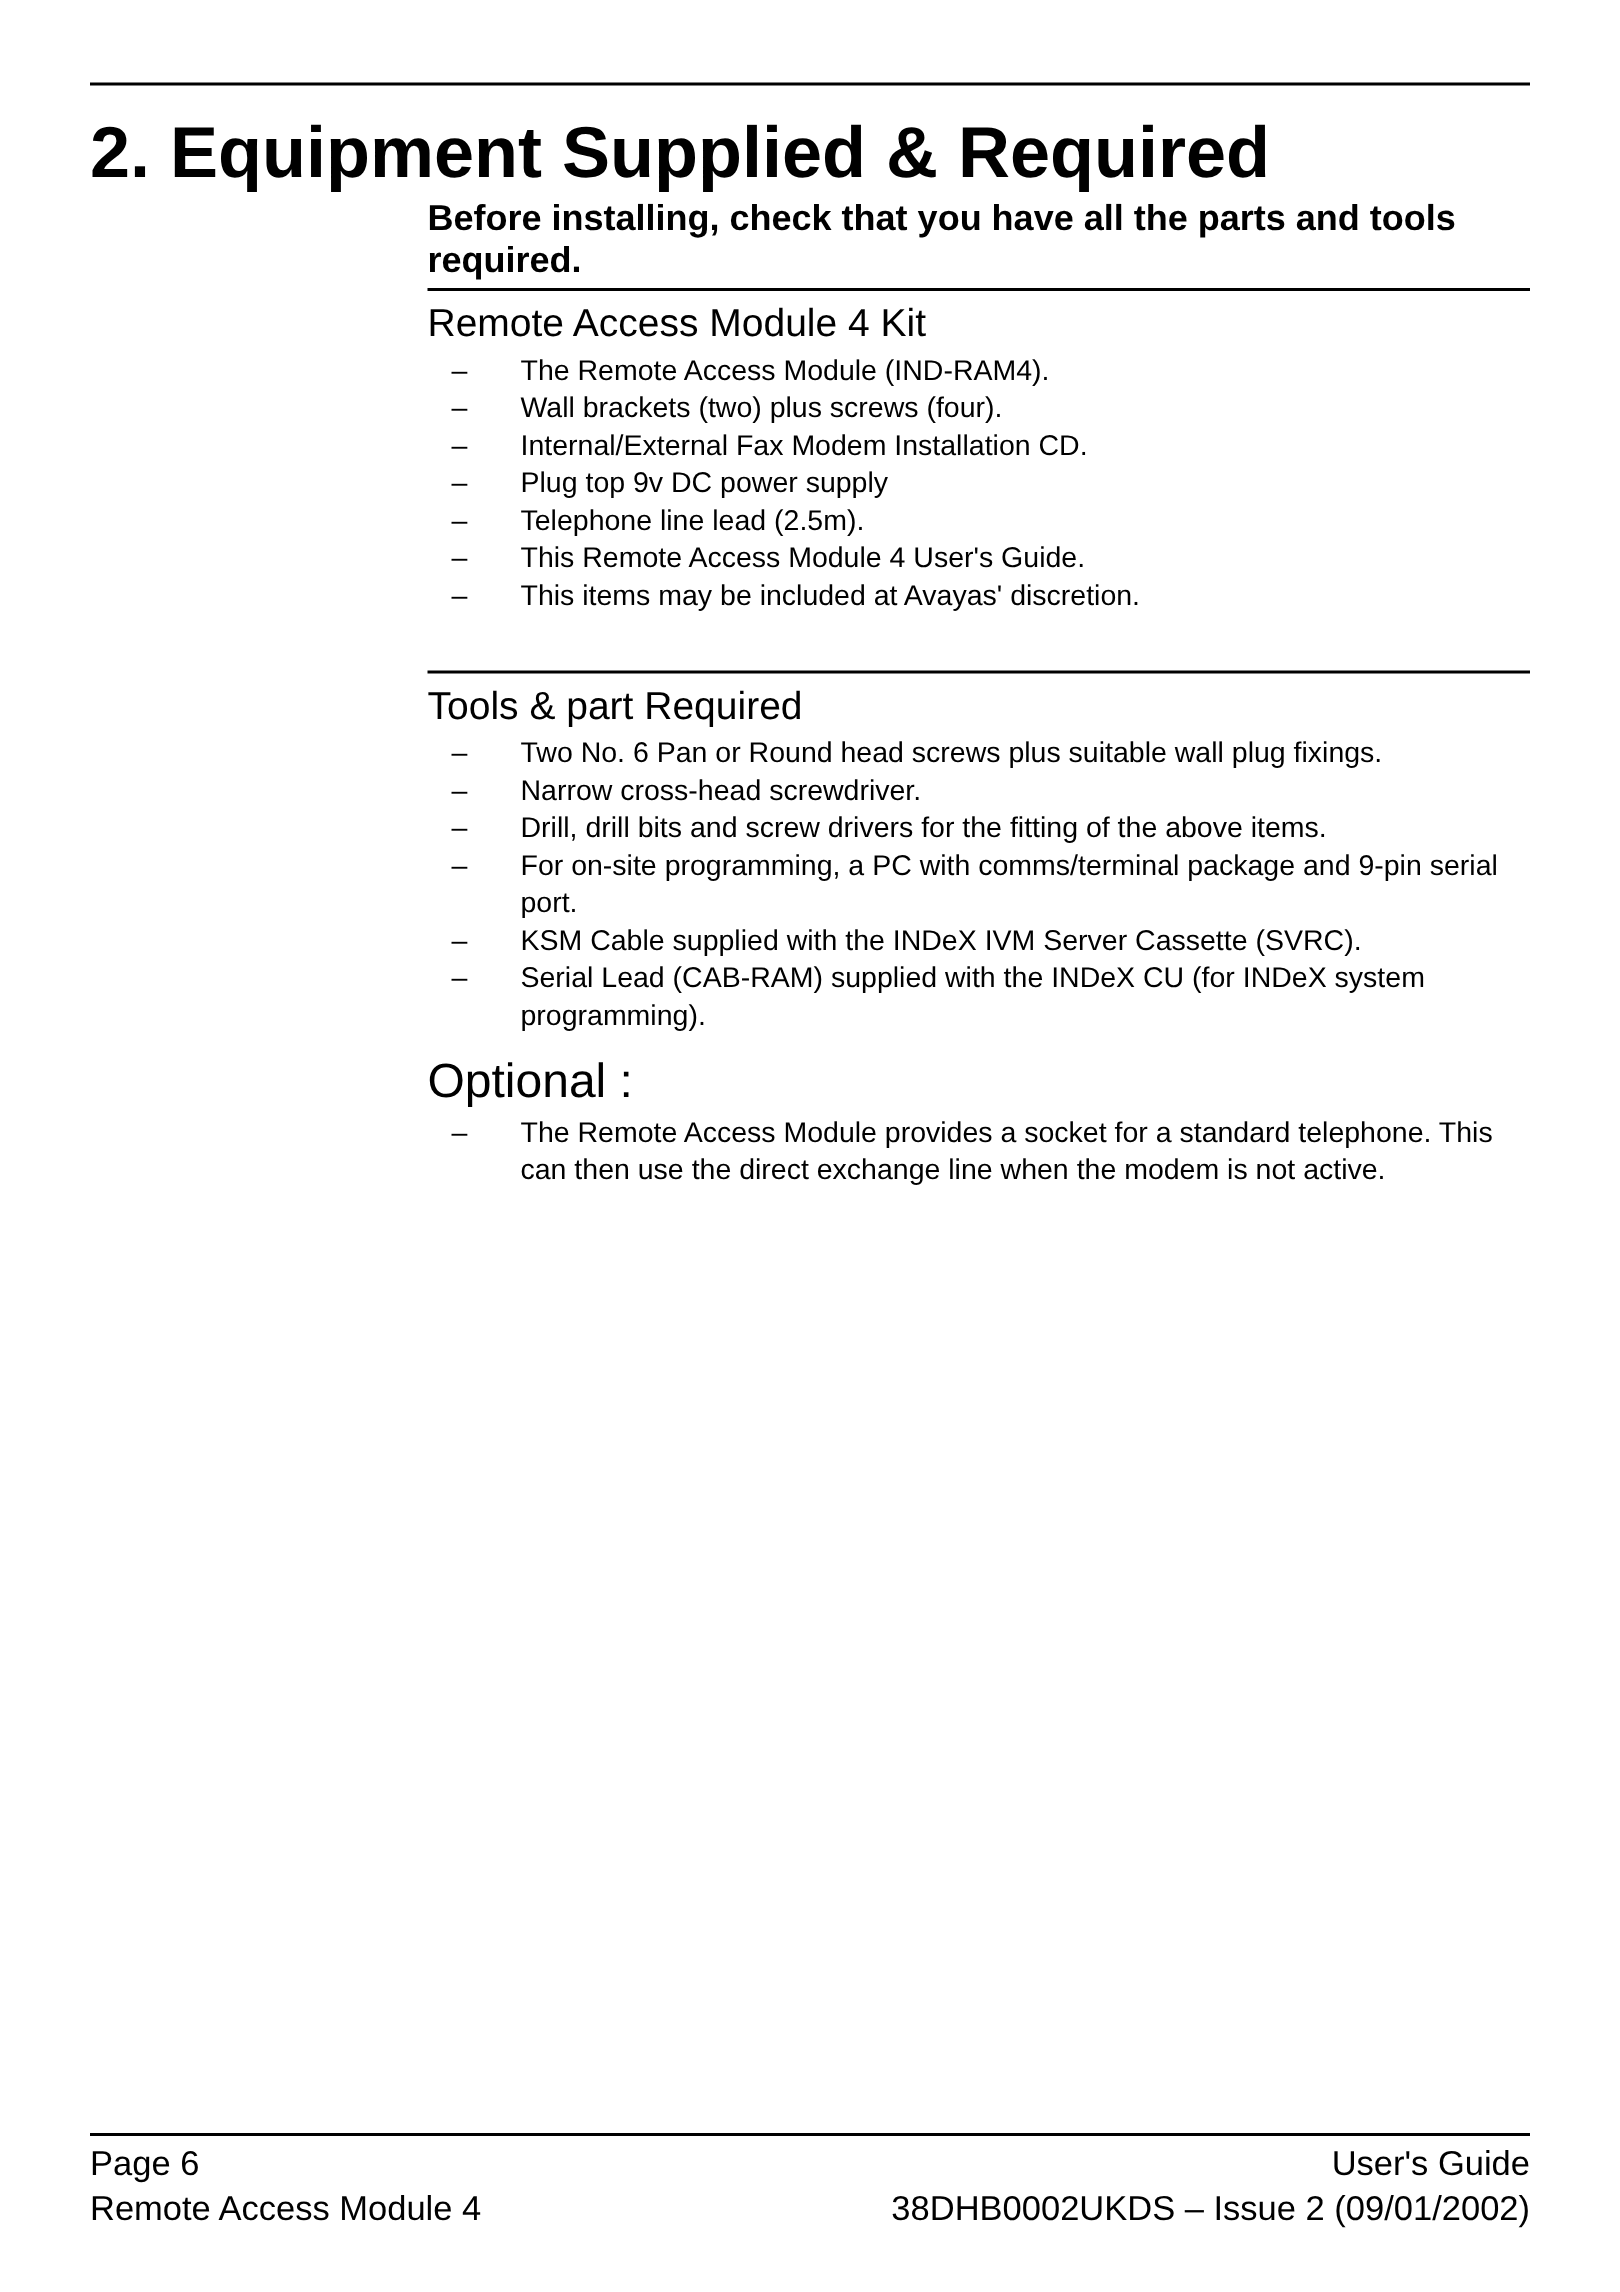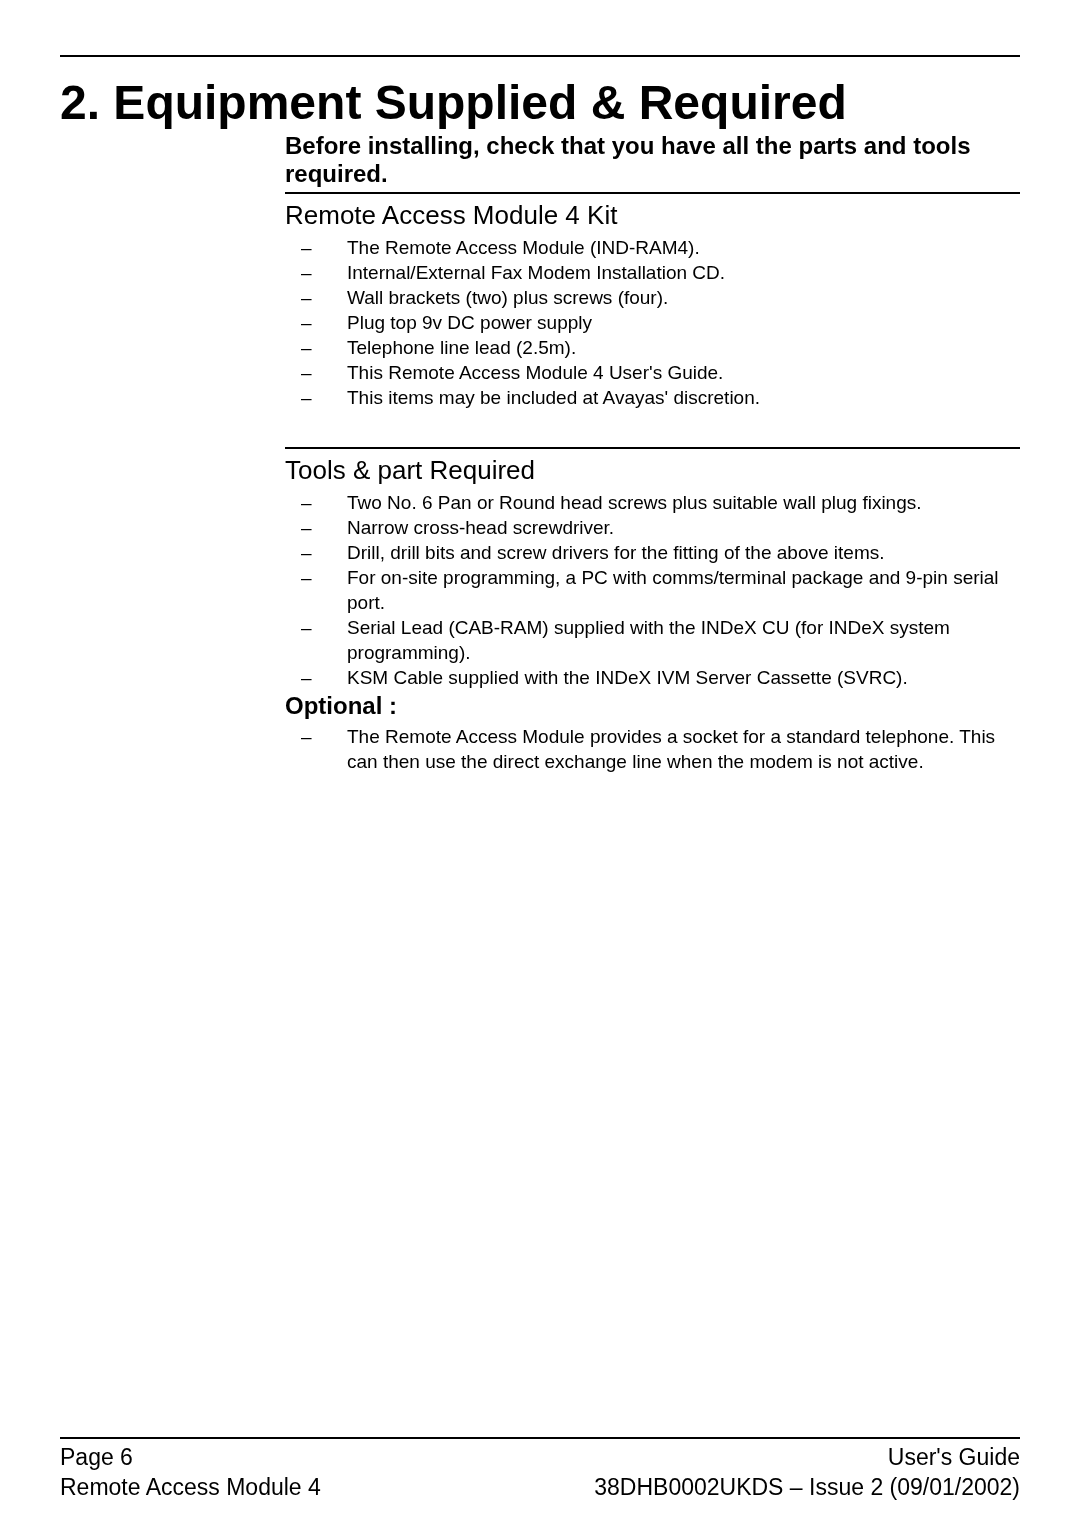--- a/index.html
+++ b/index.html
@@ -37,23 +37,23 @@
     .section-hr {
       border-top: 2px solid #000;
       margin-bottom: 6px;
     }
     h2 {
       font-size: 26px;
       font-weight: normal;
       margin-bottom: 4px;
     }
     h3 {
-      font-size: 24px;
-      font-weight: bold;
-      margin-top: 2px;
+      font-size: 32px;
+      font-weight: normal;
+      margin-top: 12px;
       margin-bottom: 4px;
     }
     ul {
       list-style: none;
     }
     li {
       font-size: 19px;
       line-height: 1.32;
       padding-left: 62px;
       position: relative;
@@ -61,21 +61,21 @@
     li::before {
       content: "–";
       position: absolute;
       left: 16px;
     }
     .section-gap {
       height: 36px;
     }
     .footer {
       position: absolute;
-      bottom: 25px;
+      bottom: 40px;
       left: 60px;
       right: 60px;
     }
     .footer-hr {
       border-top: 2px solid #000;
       margin-bottom: 4px;
     }
     .footer-row {
       display: flex;
       justify-content: space-between;
@@ -89,39 +89,39 @@
 <div class="hr-top"></div>
 
 <h1>2. Equipment Supplied &amp; Required</h1>
 <p class="intro">Before installing, check that you have all the parts and tools required.</p>
 
 <div class="content-indent">
   <div class="section-hr"></div>
   <h2>Remote Access Module 4 Kit</h2>
   <ul>
     <li>The Remote Access Module (IND-RAM4).</li>
+    <li>Wall brackets (two) plus screws (four).</li>
     <li>Internal/External Fax Modem Installation CD.</li>
-    <li>Wall brackets (two) plus screws (four).</li>
     <li>Plug top 9v DC power supply</li>
     <li>Telephone line lead (2.5m).</li>
     <li>This Remote Access Module 4 User's Guide.</li>
     <li>This items may be included at Avayas' discretion.</li>
   </ul>
 
   <div class="section-gap"></div>
 
   <div class="section-hr"></div>
   <h2>Tools &amp; part Required</h2>
   <ul>
     <li>Two No. 6 Pan or Round head screws plus suitable wall plug fixings.</li>
     <li>Narrow cross-head screwdriver.</li>
     <li>Drill, drill bits and screw drivers for the fitting of the above items.</li>
     <li>For on-site programming, a PC with comms/terminal package and 9-pin serial port.</li>
+    <li>KSM Cable supplied with the INDeX IVM Server Cassette (SVRC).</li>
     <li>Serial Lead (CAB-RAM) supplied with the INDeX CU (for INDeX system programming).</li>
-    <li>KSM Cable supplied with the INDeX IVM Server Cassette (SVRC).</li>
   </ul>
 
   <h3>Optional :</h3>
   <ul>
     <li>The Remote Access Module provides a socket for a standard telephone. This can then use the direct exchange line when the modem is not active.</li>
   </ul>
 </div>
 
 <div class="footer">
   <div class="footer-hr"></div>

